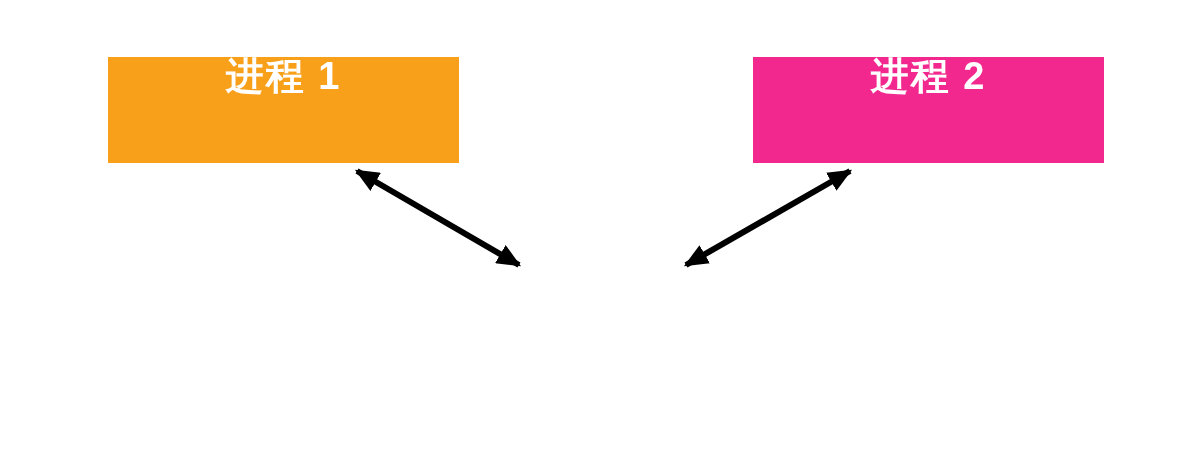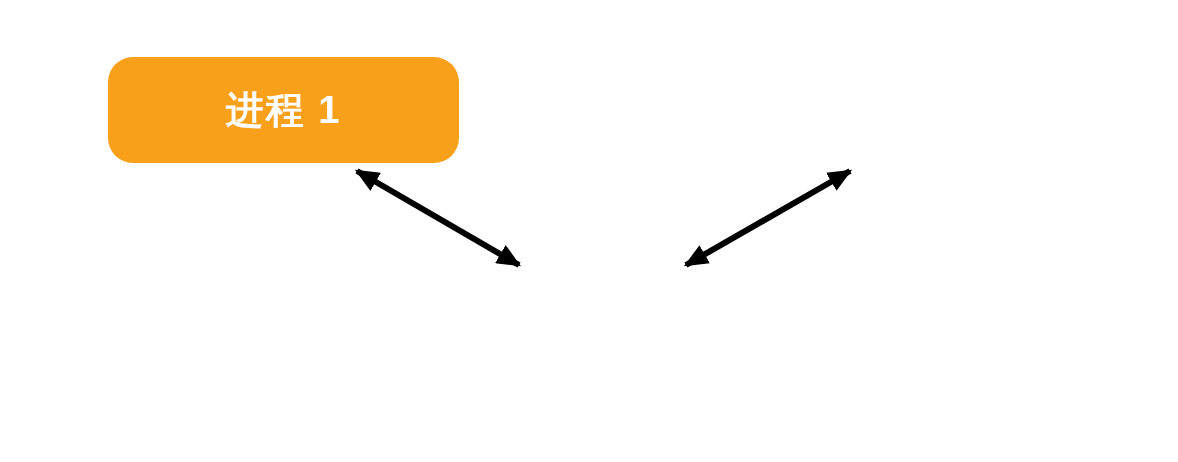--- a/index.html
+++ b/index.html
@@ -19,24 +19,22 @@
     position: absolute;
     left: 0;
     top: 0;
     width: 1178px;
     height: 462px;
     pointer-events: none;
   }
   .node {
     position: absolute;
     display: flex;
-    align-items: center;
     justify-content: center;
     box-sizing: border-box;
-    border-radius: 25px;
   }
   .node-label {
     color: #ffffff;
     font-weight: 700;
     font-size: 38px;
     letter-spacing: 2px;
     white-space: nowrap;
     line-height: 1;
     text-align: center;
   }
@@ -55,15 +53,18 @@
     <g id="edges">
         <line x1="357" y1="171" x2="519" y2="265" stroke="#000000" stroke-width="6" marker-start="url(#arrowhead)" marker-end="url(#arrowhead)"></line>
         <line x1="686" y1="265" x2="850" y2="171" stroke="#000000" stroke-width="6" marker-start="url(#arrowhead)" marker-end="url(#arrowhead)"></line>
       </g>
   </svg>
 
   <div class="node" style="left: 108px; top: 57px; width: 351px; height: 106px; background: rgb(249, 160, 27);">
     <span class="node-label" style="color: rgb(255, 255, 255);">进程 1</span>
   </div>
 
+  <div class="node" style="left: 753px; top: 57px; width: 351px; height: 106px; background: rgb(242, 40, 143);">
+    <span class="node-label" style="color: rgb(255, 255, 255);">进程 2</span>
+  </div>
 
 
 </div>
 
 </body></html>

